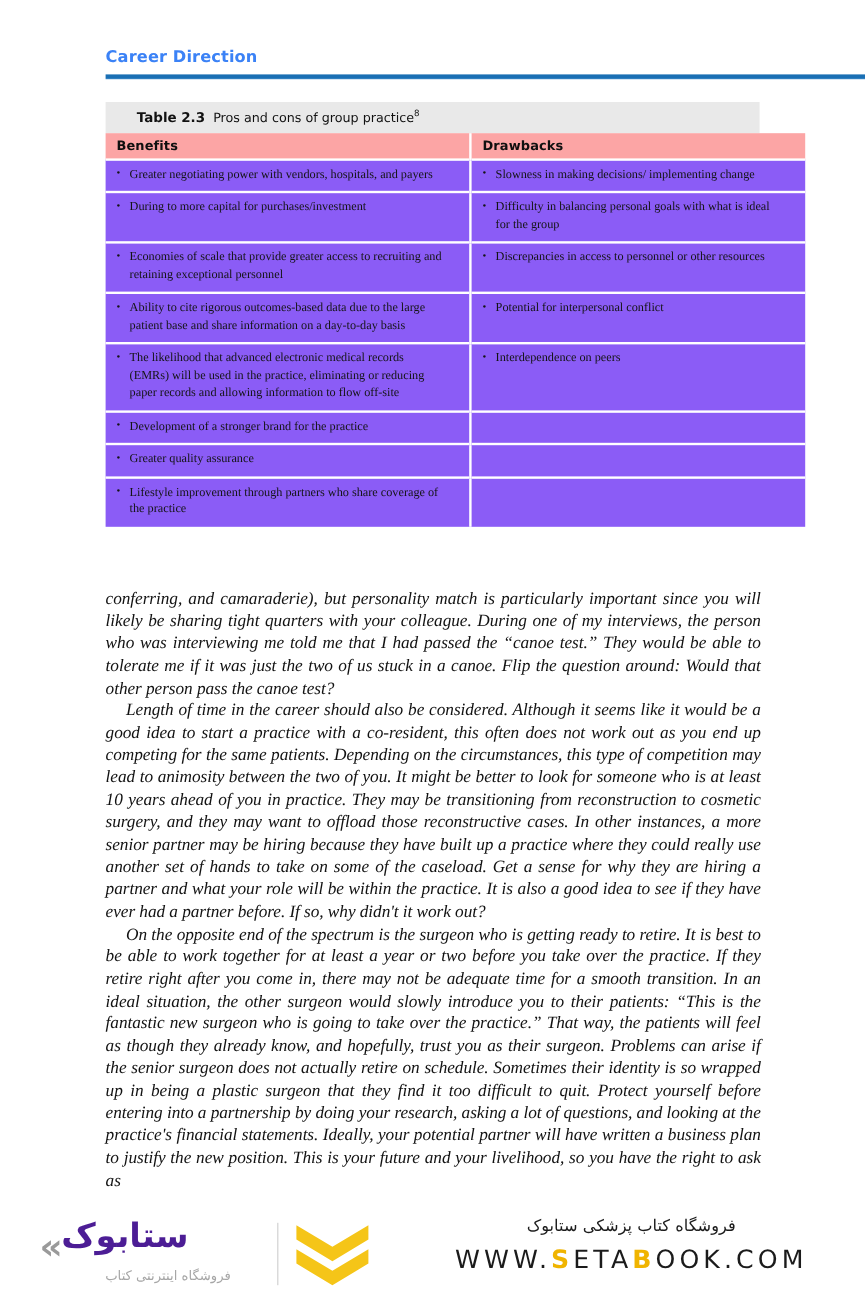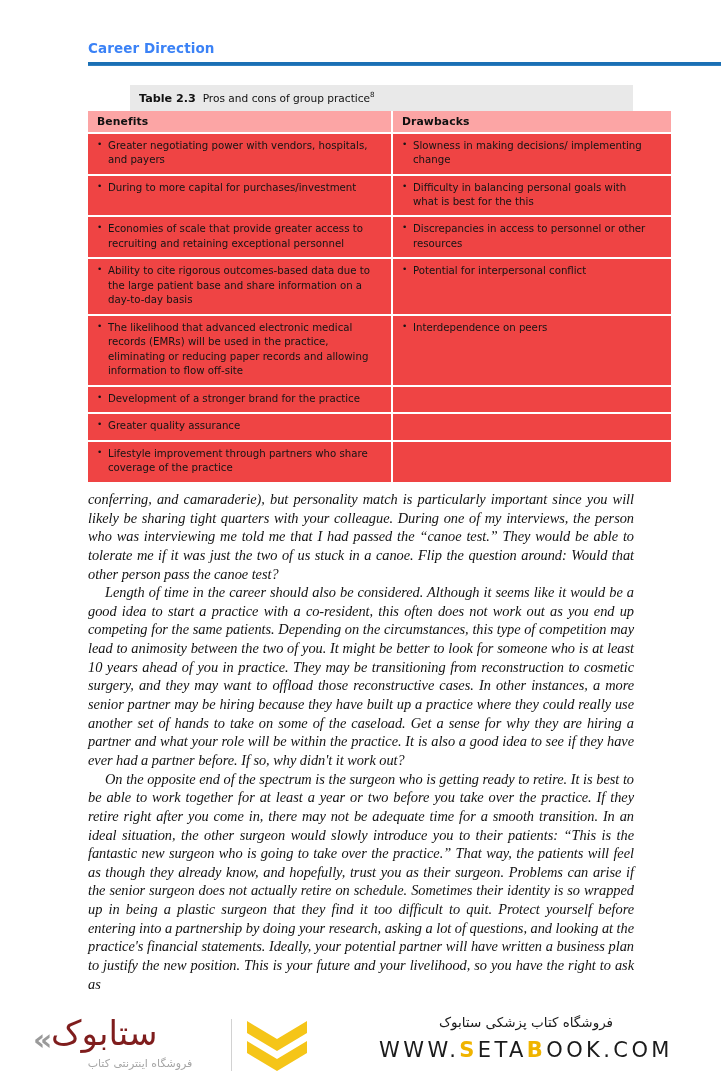--- a/index.html
+++ b/index.html
@@ -55,26 +55,25 @@
 
   
   #table-block {
     position: absolute;
     left: 88px;
     top: 85px;
     width: 545px;
   }
   .tbl-caption {
     background: #e9e9e9;
-    padding: 5px 9px 5px 9px;
+    padding: 5px 9px 5px 26px;
     font-family: "DejaVu Sans", sans-serif;
     font-size: 10.6px;
     color: #111;
     line-height: 1.25;
-    margin-left: 42px;
   }
   .tbl-caption .cap-label {
     font-weight: 700;
     font-size: 11.2px;
   }
   .tbl-caption sup {
     font-size: 7.2px;
     vertical-align: super;
   }
   table.pros-cons {
@@ -87,28 +86,29 @@
     background: #fca5a5;
     color: #101010;
     text-align: left;
     font-size: 10.8px;
     font-weight: 700;
     padding: 4px 9px 4px 9px;
     border: none;
     letter-spacing: 0.1px;
   }
   table.pros-cons td {
-    background: #ef4444;
+    background: #8b5cf6;
     border-top: 2px solid #ffffff;
     border-right: 2px solid #ffffff;
     vertical-align: top;
     padding: 5px 20px 6px 9px;
     font-size: 10.2px;
     line-height: 1.42;
     color: #141414;
+    font-family: Liberation Serif, serif;
   }
   table.pros-cons td:last-child { border-right: none; }
   table.pros-cons th.col-a, table.pros-cons td.col-a { width: 285px; }
   table.pros-cons th.col-b, table.pros-cons td.col-b { width: 260px; }
   table.pros-cons th.col-b { border-left: 2px solid #ffffff; }
   table.pros-cons td.col-b { border-left: 2px solid #ffffff; border-right: none;}
   .cellitem {
     position: relative;
     padding-left: 11px;
   }
@@ -152,23 +152,23 @@
     left: 33px;
     top: 6px;
     width: 330px;
     height: 66px;
   }
   .logo-script {
     position: absolute;
     left: 18px;
     top: 5px;
     font-family: "DejaVu Sans", sans-serif;
-    font-size: 34px;
-    font-weight: 400;
-    color: #7f1d1d;
+    font-size: 28px;
+    font-weight: 700;
+    color: #4c1d95;
     direction: rtl;
     letter-spacing: -1px;
     line-height: 1;
   }
   .logo-chev {
     position: absolute;
     left: 0px;
     top: 14px;
     color: #9a9a9a;
     font-size: 30px;
@@ -255,21 +255,21 @@
             </td>
             <td class="col-b">
               <div class="cellitem">Slowness in making decisions/ implementing change</div>
             </td>
           </tr>
           <tr>
             <td class="col-a">
               <div class="cellitem">During to more capital for purchases/investment</div>
             </td>
             <td class="col-b">
-              <div class="cellitem">Difficulty in balancing personal goals with what is best for the this</div>
+              <div class="cellitem">Difficulty in balancing personal goals with what is ideal for the group</div>
             </td>
           </tr>
           <tr>
             <td class="col-a">
               <div class="cellitem">Economies of scale that provide greater access to recruiting and retaining exceptional personnel</div>
             </td>
             <td class="col-b">
               <div class="cellitem">Discrepancies in access to personnel or other resources</div>
             </td>
           </tr>

